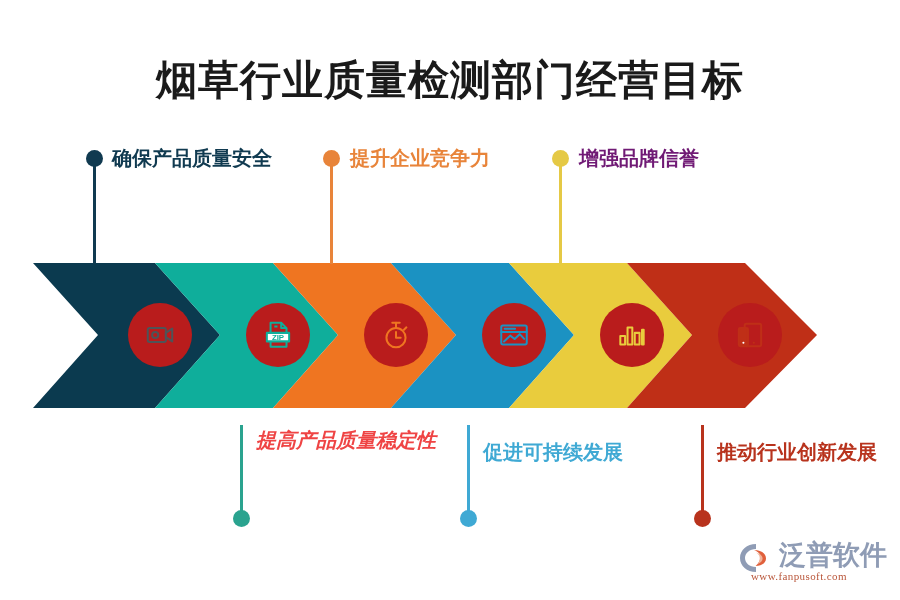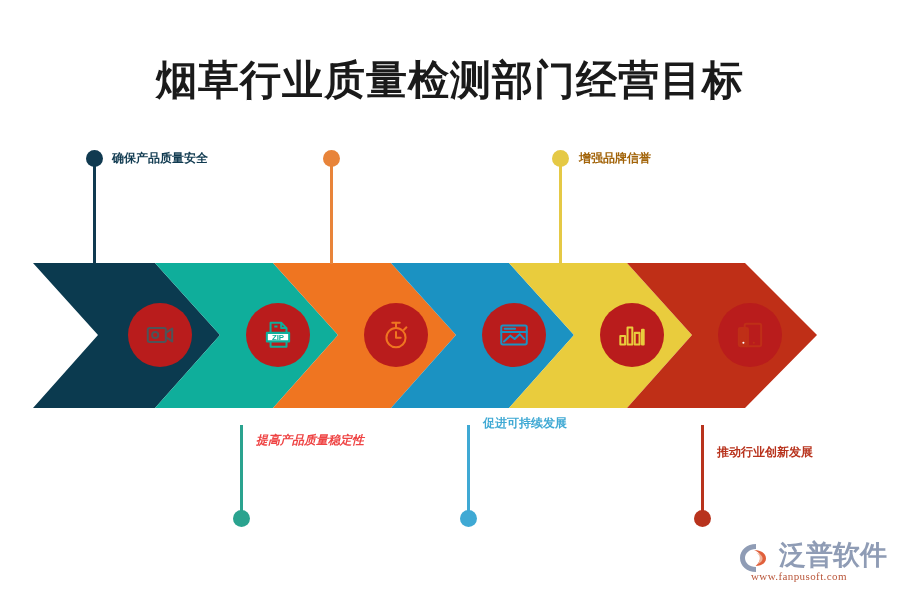--- a/index.html
+++ b/index.html
@@ -72,21 +72,21 @@
     position: absolute;
     width: 17px;
     height: 17px;
     border-radius: 50%;
     left: -7px;
   }
 
   
   .callout-label {
     position: absolute;
-    font-size: 12px;
+    font-size: 20px;
     font-weight: bold;
     white-space: nowrap;
     line-height: 24px;
   }
 
   
   #logo {
     position: absolute;
     left: 737px;
     top: 538px;
@@ -210,35 +210,36 @@
   </div>
 
   <div class="stem" style="left:93px; top:158px; height:106px; background:#103a50;">
     <span class="stem-dot" style="top:-8px; background:#103a50;"></span>
   </div>
   <div class="callout-label" style="left:112px; top:146px; color:#103a50;">确保产品质量安全</div>
 
   <div class="stem" style="left:330px; top:158px; height:106px; background:#e8843a;">
     <span class="stem-dot" style="top:-8px; background:#e8843a;"></span>
   </div>
+  <div class="callout-label" style="left:350px; top:146px; color:#e8843a;">提升企业竞争力</div>
 
   <div class="stem" style="left:559px; top:158px; height:106px; background:#e5c945;">
     <span class="stem-dot" style="top:-8px; background:#e5c945;"></span>
   </div>
-  <div class="callout-label" style="left:579px; top:146px; color:#a16207;">增强品牌信誉</div>
+  <div class="callout-label" style="left:579px; top:146px; color:#701a75;">增强品牌信誉</div>
 
   <div class="stem" style="left:240px; top:425px; height:93px; background:#2aa38f;">
     <span class="stem-dot" style="bottom:-9px; background:#2aa38f;"></span>
   </div>
   <div class="callout-label" style="left:256px; top:428px; color:#ef4444;font-style:italic;">提高产品质量稳定性</div>
 
   <div class="stem" style="left:467px; top:425px; height:93px; background:#3fa9d4;">
     <span class="stem-dot" style="bottom:-9px; background:#3fa9d4;"></span>
   </div>
-  <div class="callout-label" style="left:483px; top:412px; color:#3fa9d4;font-family:Liberation Mono, monospace;">促进可持续发展</div>
+  <div class="callout-label" style="left:483px; top:440px; color:#3fa9d4;">促进可持续发展</div>
 
   <div class="stem" style="left:701px; top:425px; height:93px; background:#b8331d;">
     <span class="stem-dot" style="bottom:-9px; background:#b8331d;"></span>
   </div>
   <div class="callout-label" style="left:717px; top:428px; color:#b8331d;margin-top:12px;">推动行业创新发展</div>
 
   <div id="logo">
     <span id="logo-mark">
       <svg width="40" height="32" viewBox="0 0 40 32">
         <path d="M19 2 C10 2 3 8 3 16 C3 24 10 30 19 30 L19 25 C12.6 25 8 21 8 16 C8 11 12.6 7 19 7 Z" fill="#8f9cb5"></path>

